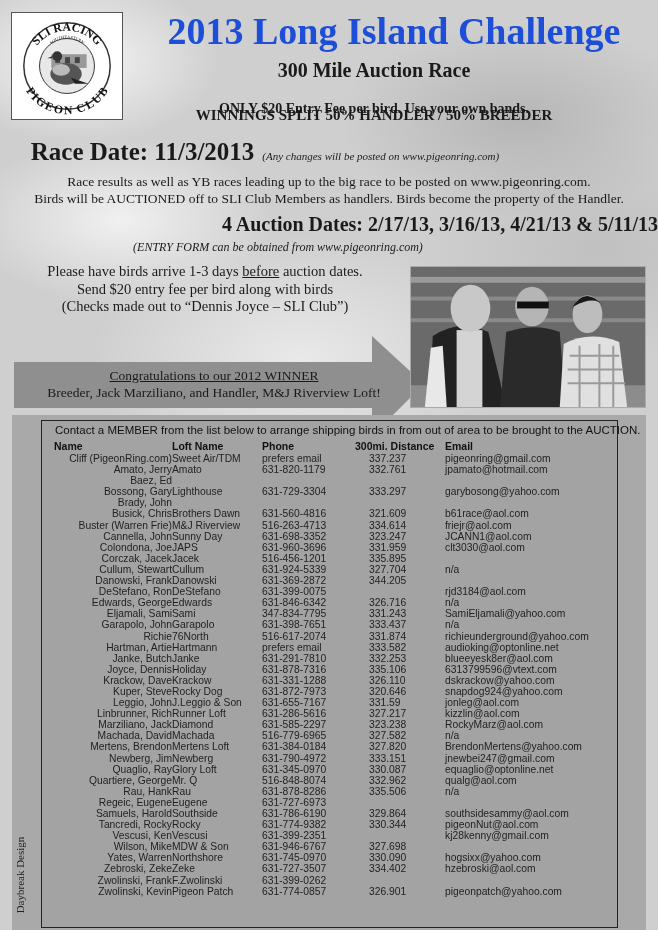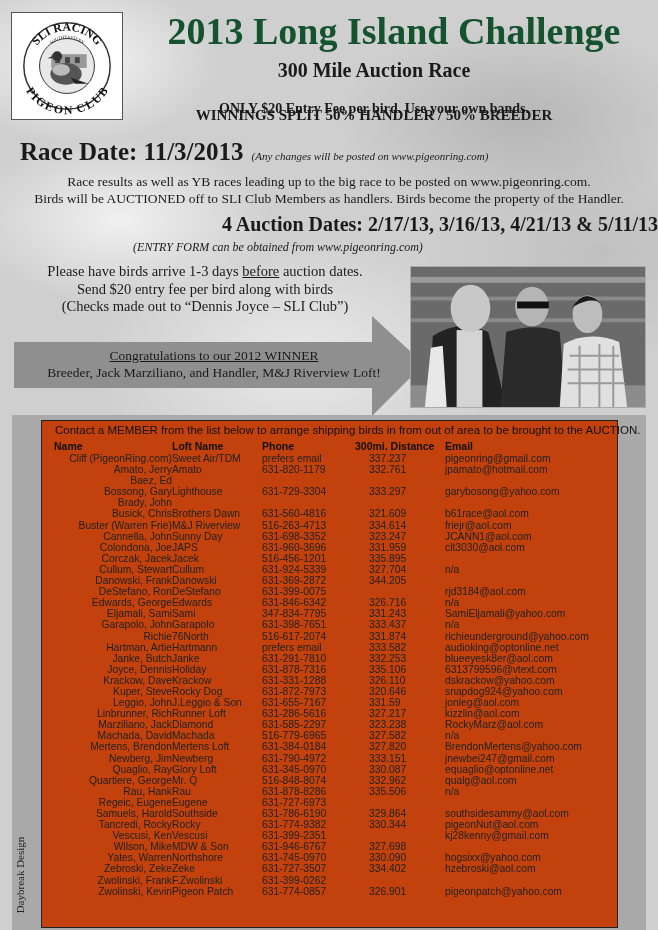--- a/index.html
+++ b/index.html
@@ -15,37 +15,37 @@
     font-family:"DejaVu Serif", "Liberation Serif", serif;
     color:#1a1a1a;
   }
   .logo {
     position:absolute; left:11px; top:12px; width:112px; height:108px;
     border:1px solid #555; background:#fff; box-sizing:border-box;
   }
   .logo svg { width:100%; height:100%; }
   .title {
     position:absolute; left:130px; top:8px; width:528px; text-align:center;
-    font-family:"Liberation Serif", serif; font-weight:bold; font-size:38px; line-height:46px; color:#14532d;
+    font-family:"Liberation Serif", serif; font-weight:bold; font-size:38px; line-height:46px; color:#1d4ed8;
   }
   .subtitle {
     position:absolute; left:130px; top:58px; width:488px; text-align:center;
     font-family:"Liberation Serif", serif; font-weight:bold; font-size:20px; line-height:24px;
   }
   .line3 {
     position:absolute; left:130px; top:83px; width:488px; text-align:center;
     font-family:"Liberation Serif", serif; font-weight:bold; font-size:14px; line-height:18px;margin-top:17px;
   }
   .line4 {
     position:absolute; left:130px; top:105px; width:488px; text-align:center;
     font-family:"Liberation Serif", serif; font-weight:bold; font-size:15px; line-height:20px;
   }
   .racedate {
-    position:absolute; left:0; top:138px; width:530px; text-align:left;
-    font-family:"Liberation Serif", serif; white-space:nowrap;padding-left:20px;
+    position:absolute; left:0; top:138px; width:530px; text-align:center;
+    font-family:"Liberation Serif", serif; white-space:nowrap;
   }
   .racedate .big { font-weight:bold; font-size:25px; }
   .racedate .note { font-style:italic; font-size:11px; margin-left:4px; }
   .para {
     position:absolute; left:0; width:658px; text-align:center;
     font-family:"Liberation Serif", serif; font-size:13.5px; line-height:17px; white-space:nowrap;
   }
   .auction {
     position:absolute; left:0; top:209px; width:658px; text-align:right;
     font-family:"Liberation Serif", serif; font-weight:bold; font-size:20px; line-height:30px; white-space:nowrap;
@@ -53,21 +53,21 @@
   .entryform {
     position:absolute; left:0; top:240px; width:556px; text-align:center;
     font-family:"Liberation Serif", serif; font-style:italic; font-size:12px; white-space:nowrap;
   }
   .instr {
     position:absolute; left:0; top:263px; width:410px; text-align:center;
     font-family:"Liberation Serif", serif; font-size:14.5px; line-height:17.5px;
   }
   .instr u { text-decoration:underline; }
   .arrow {
-    position:absolute; left:14px; top:316px; width:410px; height:100px;
+    position:absolute; left:14px; top:336px; width:410px; height:100px;
   }
   .arrow svg { position:absolute; left:0; top:0; width:100%; height:100%; }
   .arrow .txt {
     position:absolute; left:0; top:31px; width:400px; text-align:center;
     font-family:"Liberation Serif", serif; font-size:13.5px; line-height:17px; color:#1a1a1a;
   }
   .photo {
     position:absolute; left:410px; top:266px; width:236px; height:142px;
     border:1px solid #aaa; box-sizing:border-box; overflow:hidden; background:#777;
   }
@@ -78,21 +78,21 @@
   .vert {
     position:absolute; left:10px; top:835px; width:20px; height:80px;
     font-family:"Liberation Serif", serif; font-size:11px; color:#222;
   }
   .vert span {
     position:absolute; left:50%; top:50%; white-space:nowrap;
     transform:translate(-50%,-50%) rotate(-90deg);
   }
   .list {
     position:absolute; left:41px; top:420px; width:577px; height:508px;
-    background:#c2410c; border:1px solid #222; box-sizing:border-box;
+    background:#a3a3a3; border:1px solid #222; box-sizing:border-box;
     font-family:"Liberation Sans", sans-serif; font-size:10.3px; color:#222;
   }
   .list .intro {
     position:absolute; left:13px; top:3px; font-size:11.5px; white-space:nowrap; color:#111;
   }
   .list table {
     position:absolute; left:12px; top:19px; border-collapse:collapse;
   }
   .list th {
     text-align:left; font-weight:bold; font-size:10.5px; padding:0; height:13px; line-height:13px; color:#111;

